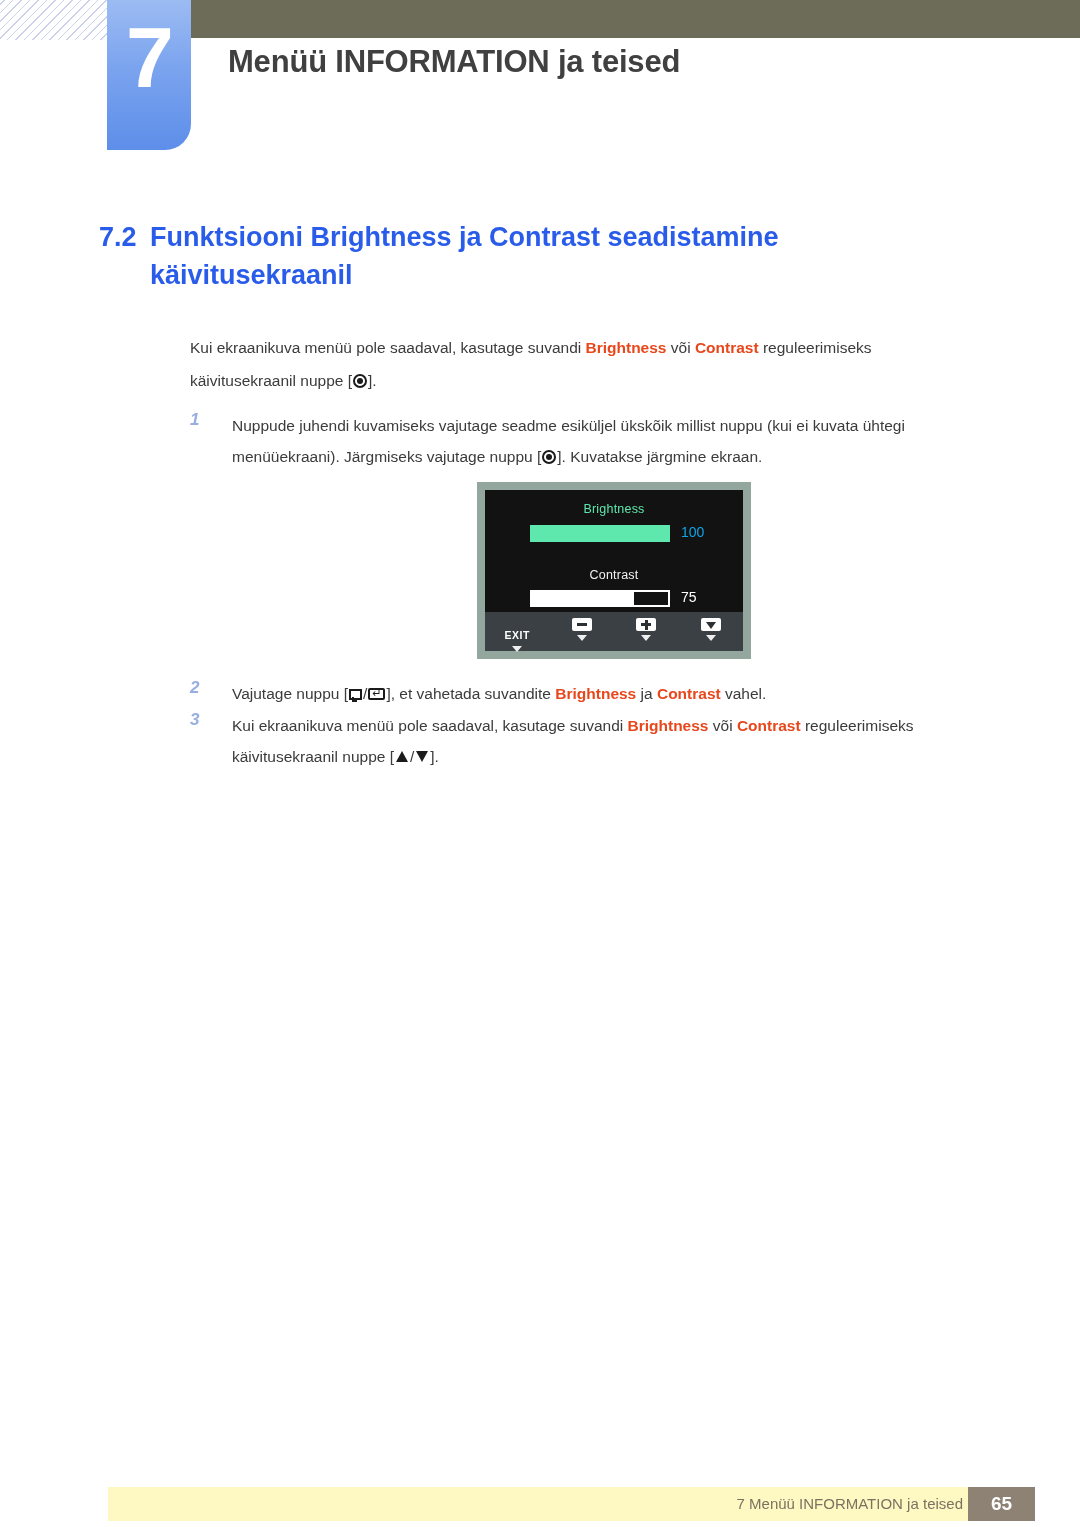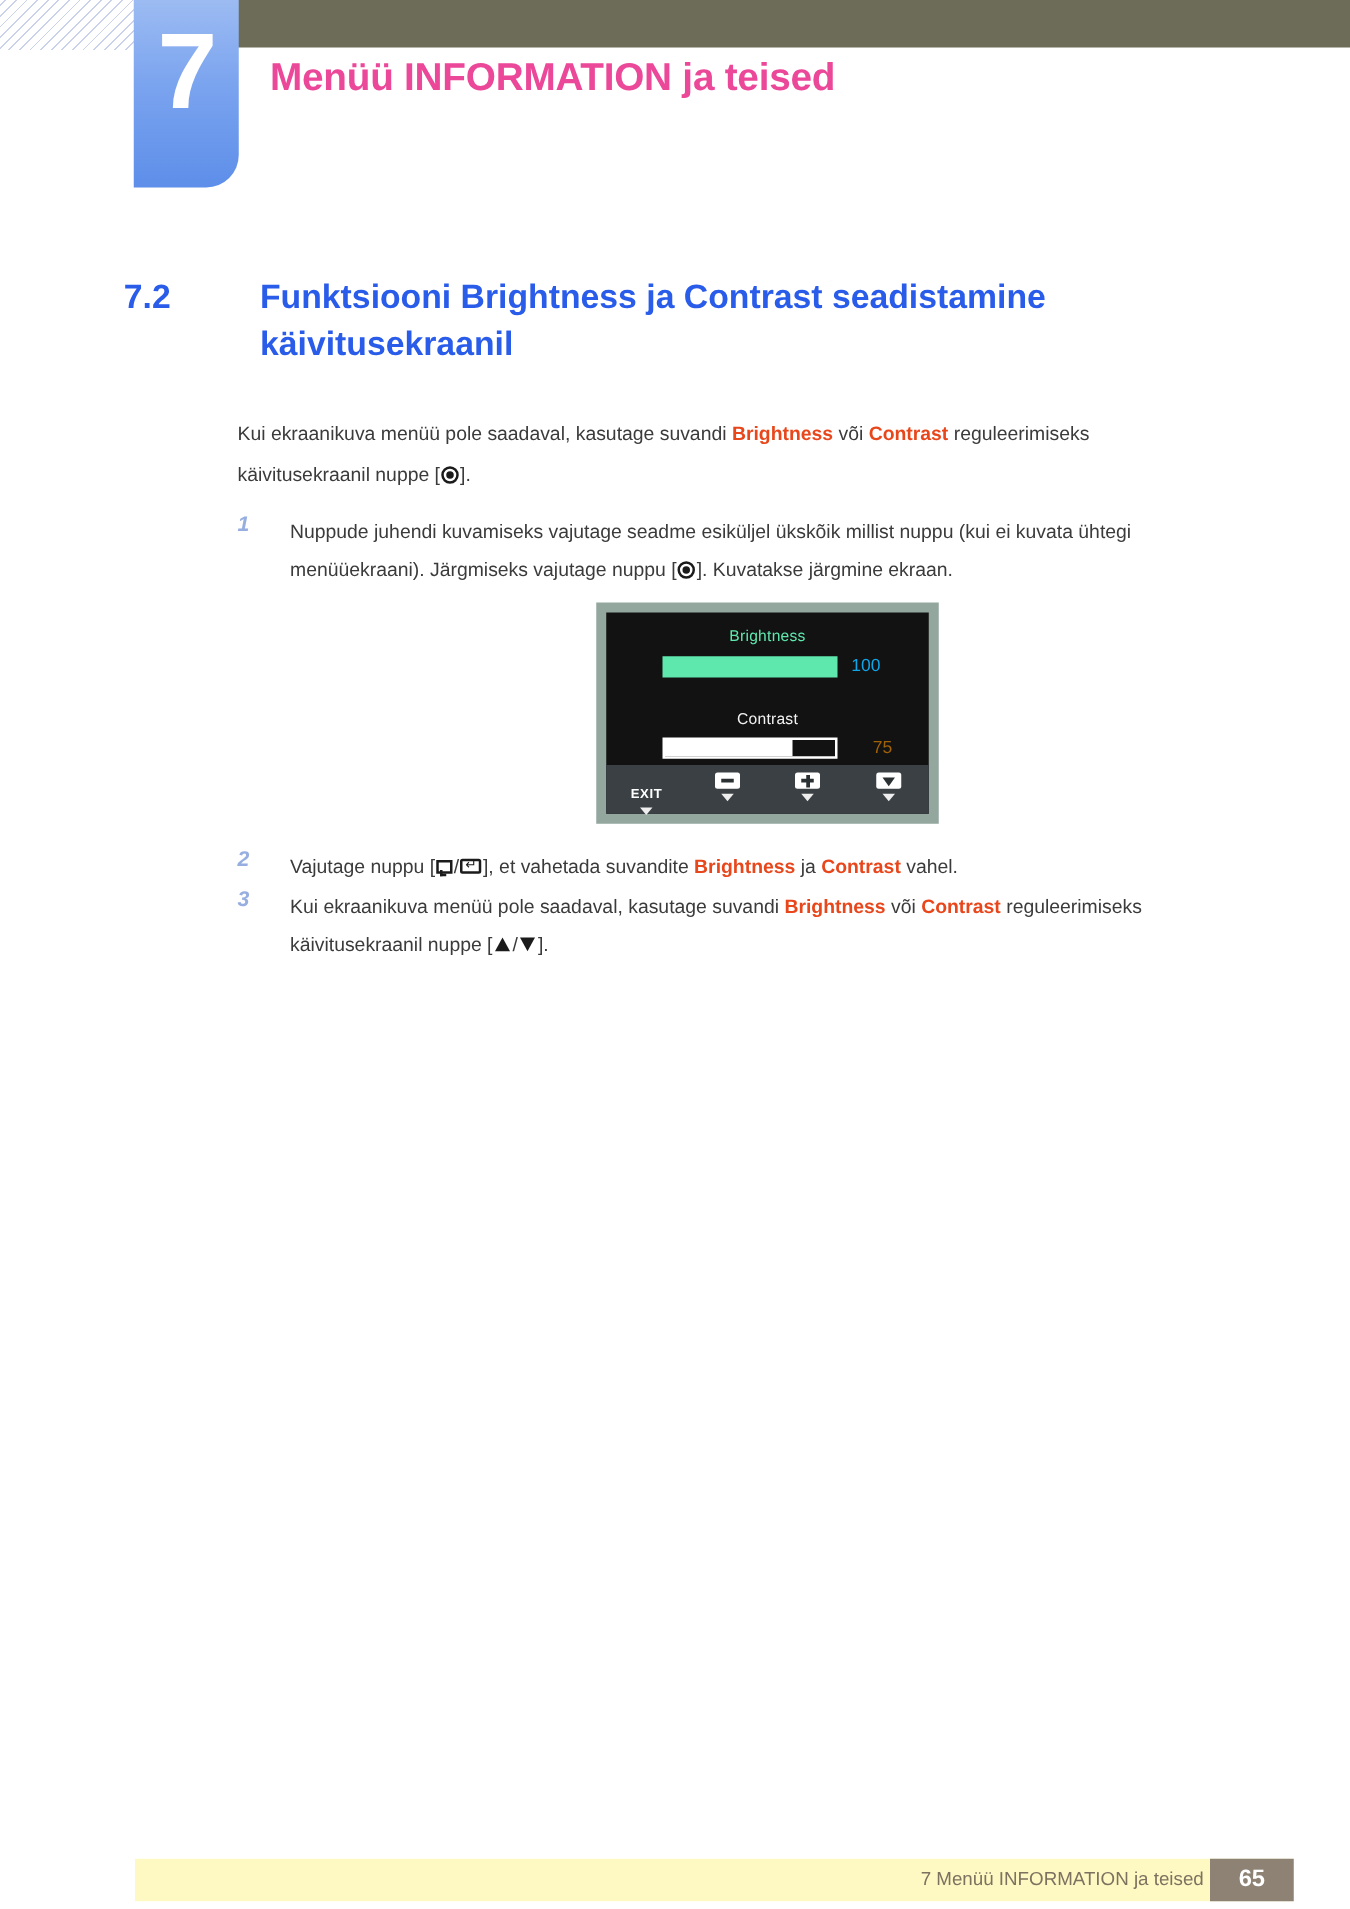--- a/index.html
+++ b/index.html
@@ -59,23 +59,23 @@
     color: #ffffff;
     font-size: 86px;
     font-weight: bold;
     line-height: 1;
     letter-spacing: -2px;
   }
 
   
   #chapter-title {
     position: absolute;
-    left: 216px;
+    left: 228px;
     top: 44px;
-    color: #ec4899;
+    color: #404040;
     font-size: 31px;
     font-weight: bold;
     letter-spacing: -0.2px;
     white-space: nowrap;
   }
 
   
   #section {
     position: absolute;
     left: 99px;
@@ -86,21 +86,21 @@
     font-weight: bold;
     line-height: 38px;
   }
   #section-number {
     position: absolute;
     left: 0;
     top: 0;
     width: 86px;
   }
   #section-title {
-    margin-left: 109px;
+    margin-left: 51px;
     display: block;
   }
 
   
   .body-text {
     position: absolute;
     color: #3b3b3b;
     font-size: 15.5px;
     line-height: 33px;
   }
@@ -283,22 +283,21 @@
     width: 50px;
     font-size: 14px;
     text-align: left;
   }
   #osd-brightness-value {
     top: 34px;
     color: #0ea5e9;
   }
   #osd-contrast-value {
     top: 99px;
-    color: #a16207;
-    text-align: center;
+    color: #ffffff;
   }
 
   
   #osd-keybar {
     position: absolute;
     left: 0;
     bottom: 0;
     width: 100%;
     height: 39px;
     background: #3a4044;

